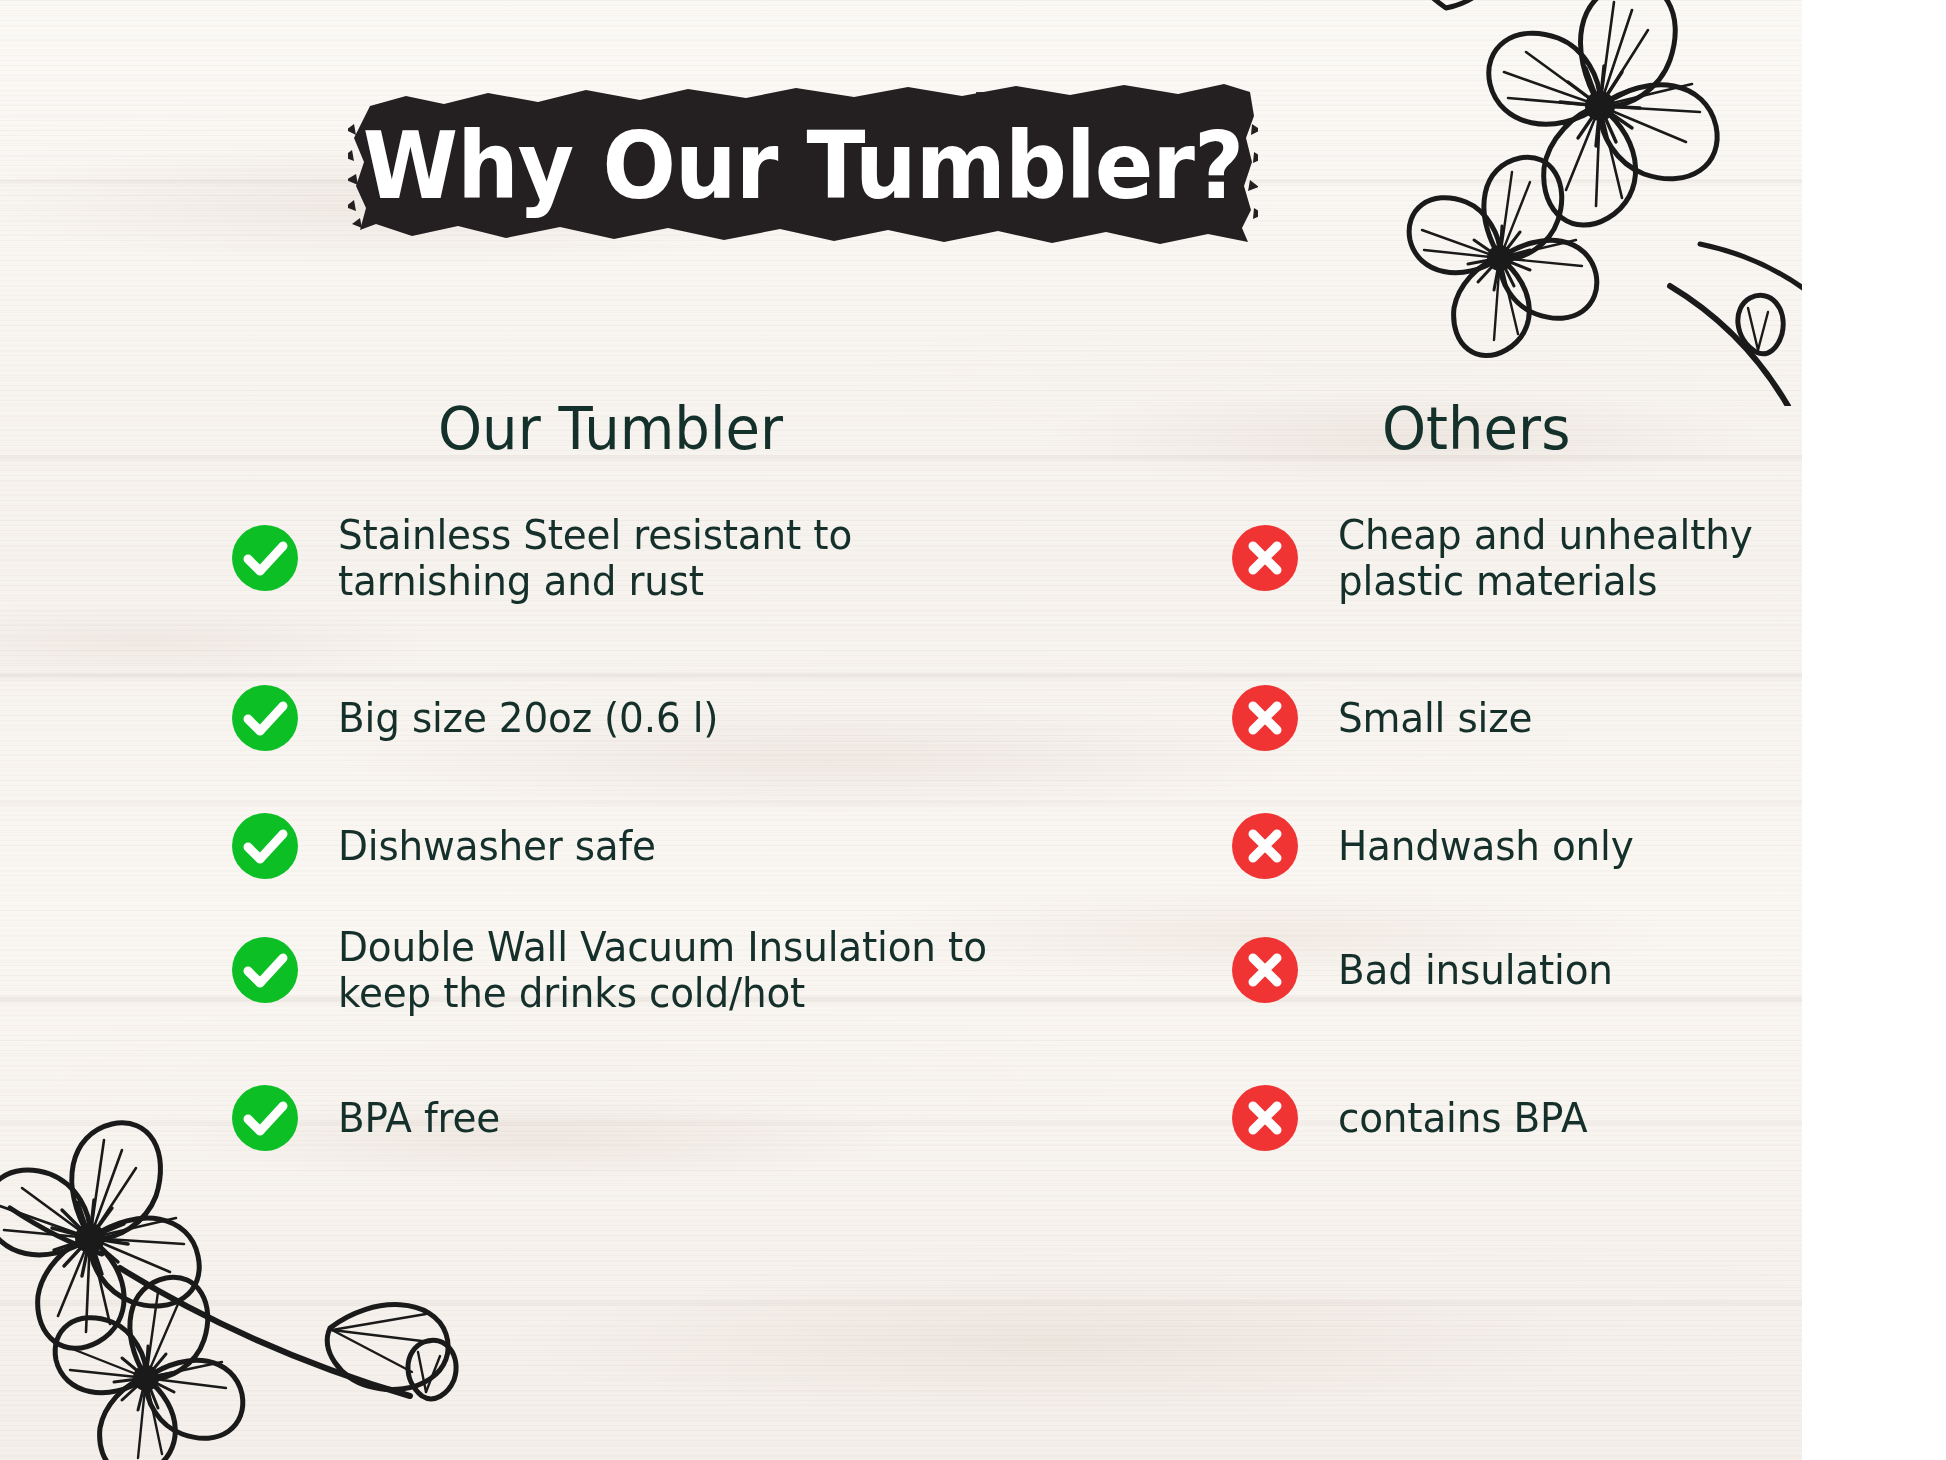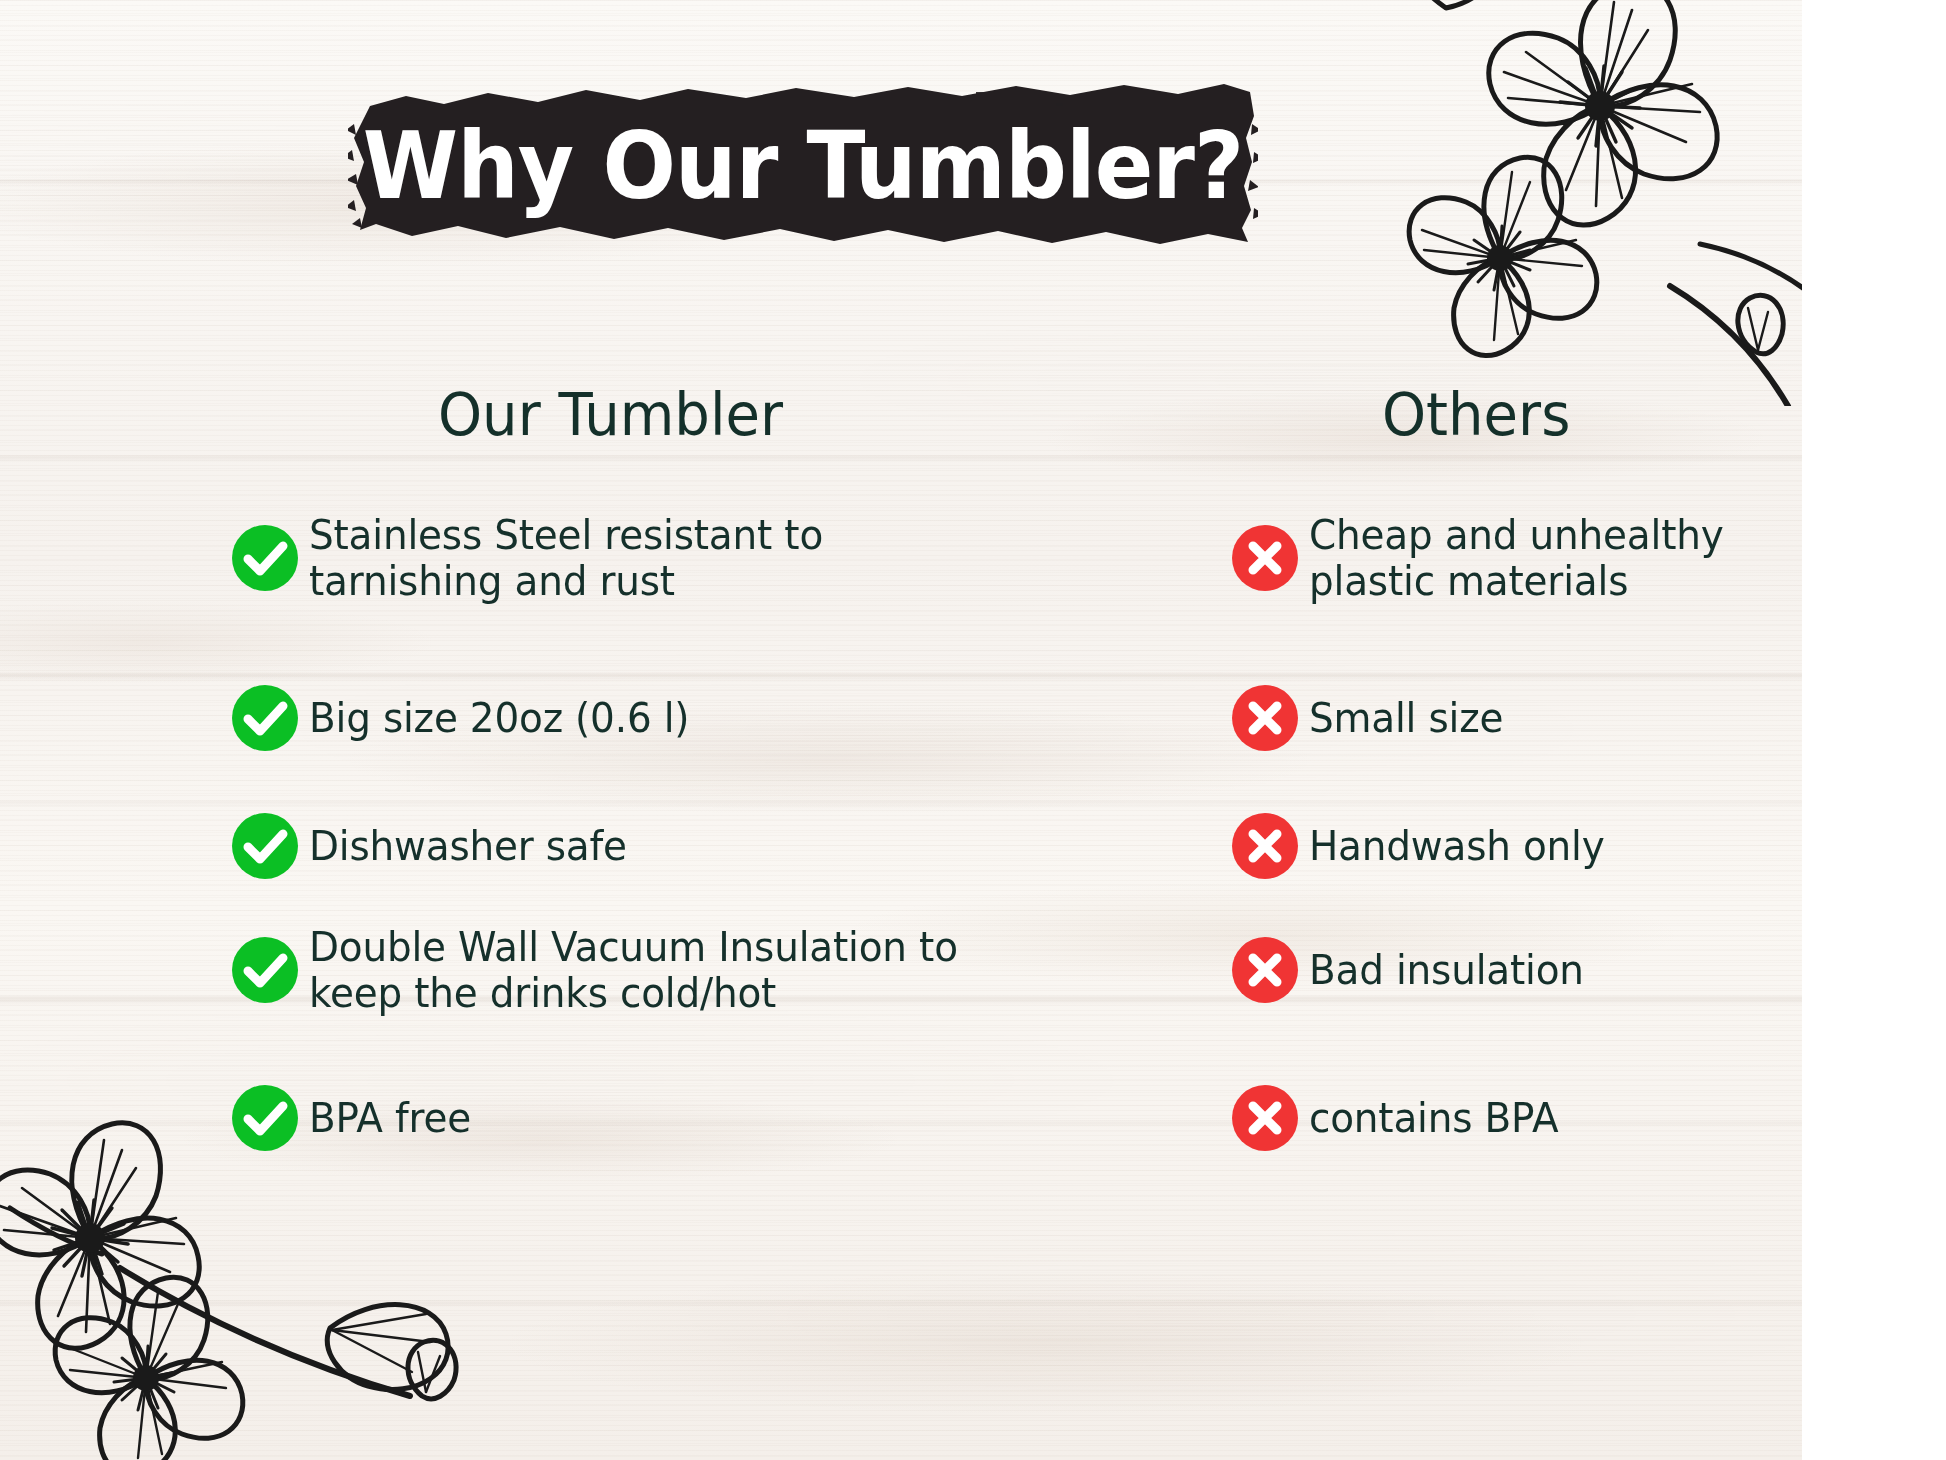--- a/index.html
+++ b/index.html
@@ -127,21 +127,21 @@
     font-size: 93px;
     letter-spacing: -1px;
     transform: scaleX(0.93) translateY(4px);
     white-space: nowrap;
   }
 
   
   .col-headers {
     position: absolute;
     left: 0;
-    top: 380px;
+    top: 394px;
     width: 1946px;
     height: 76px;
   }
   .col-head {
     position: absolute;
     color: #14302a;
     font-family: "DejaVu Sans", sans-serif;
     font-weight: normal;
     font-size: 59px;
     letter-spacing: 0px;
@@ -162,21 +162,21 @@
   .crow {
     position: absolute;
     left: 0;
     width: 1946px;
     height: 120px;
   }
   .cell {
     position: absolute;
     display: flex;
     align-items: center;
-    gap: 11px;
+    gap: 40px;
     height: 120px;
   }
   .cell-left  { left: 232px; width: 880px; }
   .cell-right { left: 1232px; width: 680px; }
 
   .badge {
     flex: 0 0 auto;
     width: 66px;
     height: 66px;
     border-radius: 50%;

